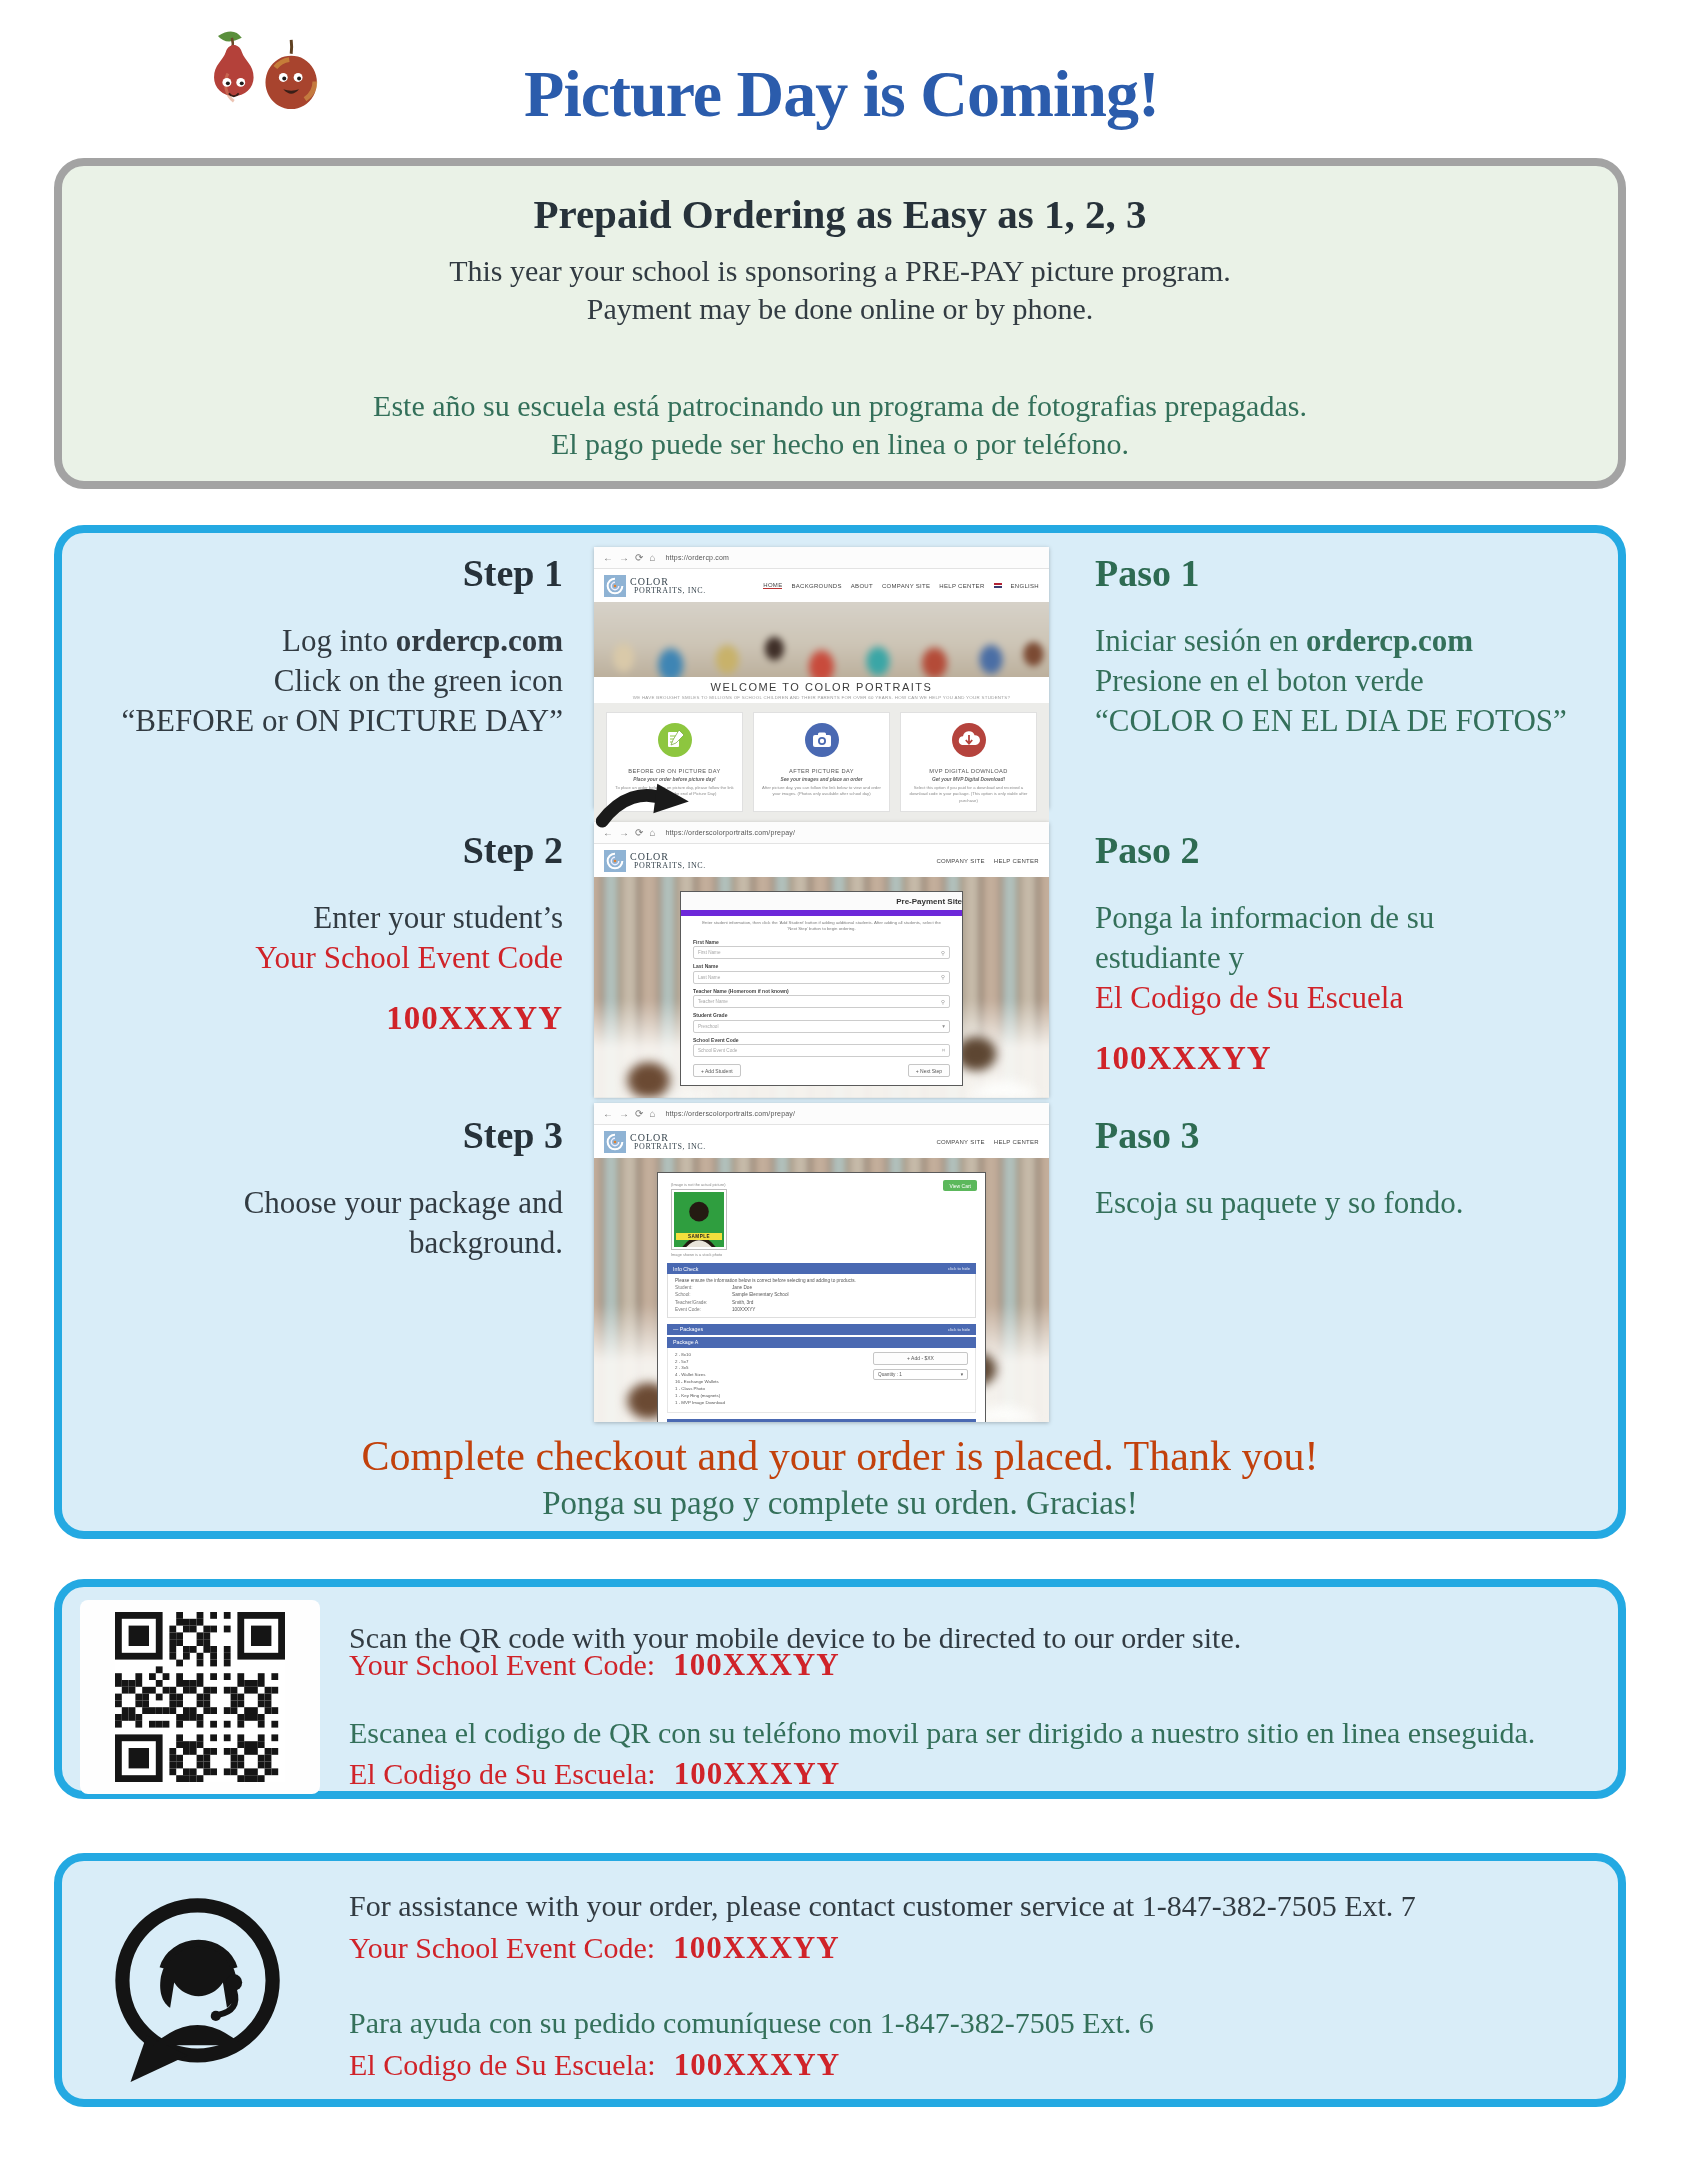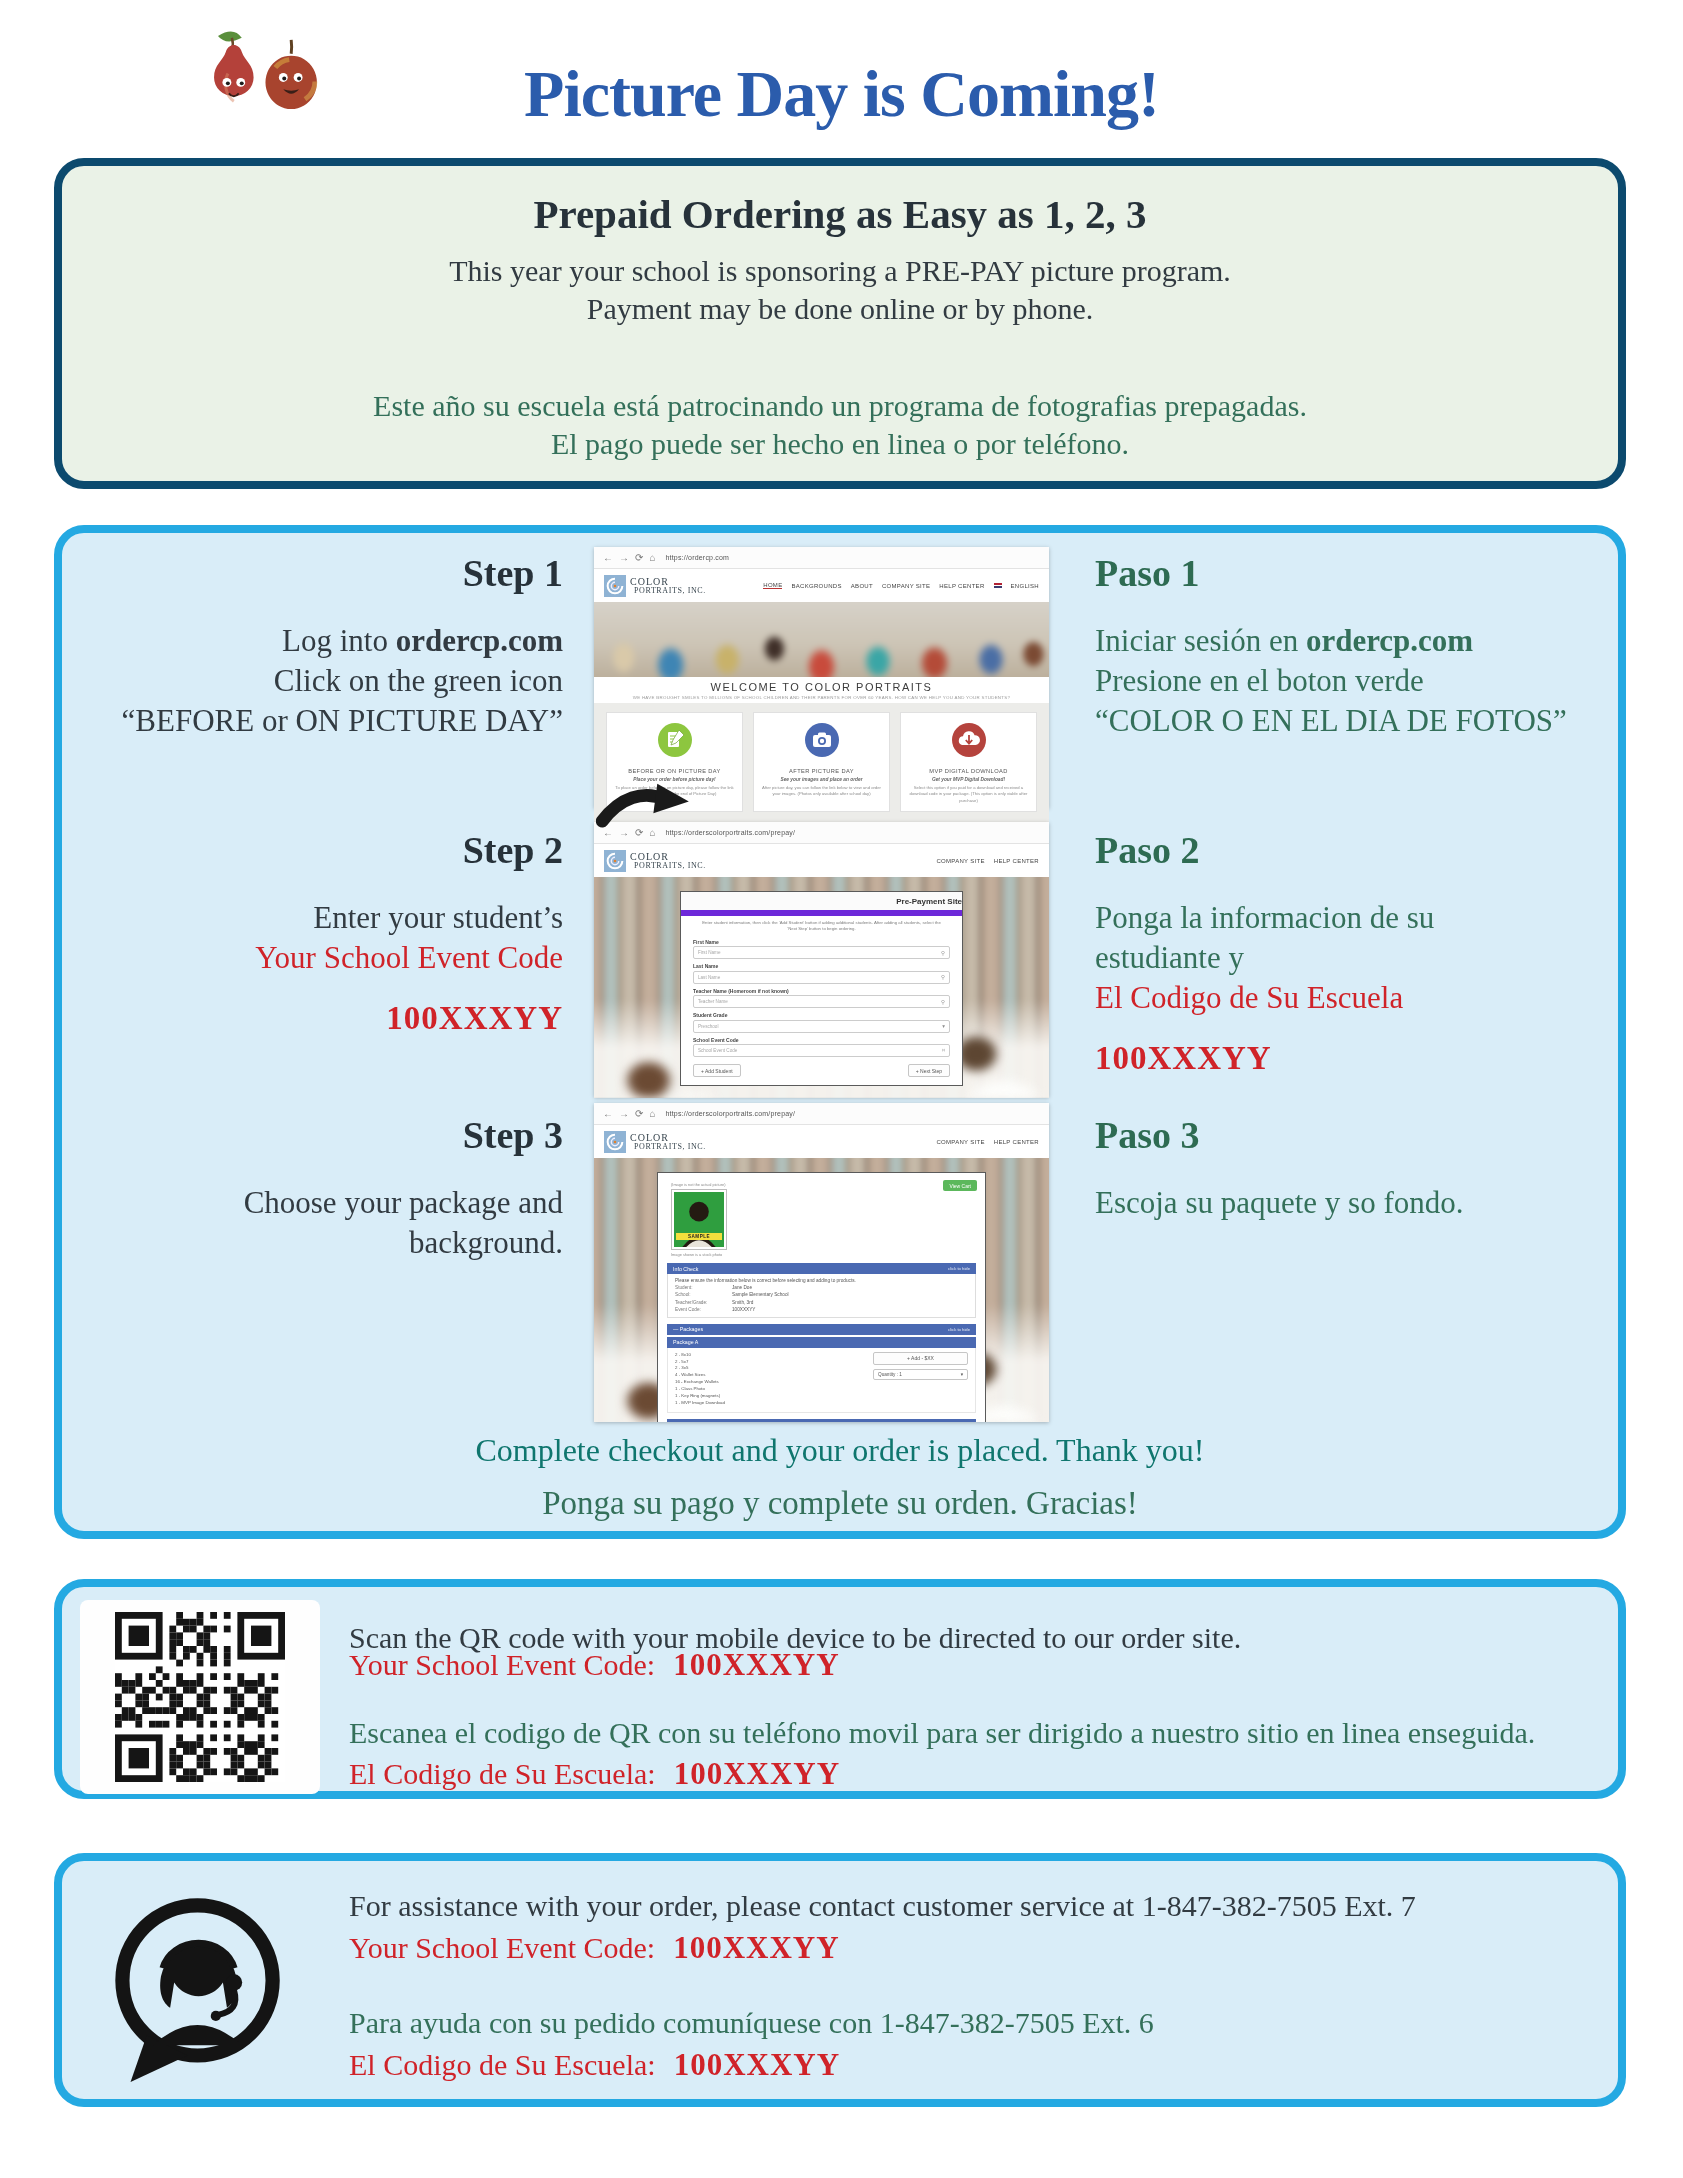--- a/index.html
+++ b/index.html
@@ -6,40 +6,40 @@
   .page{position:relative;width:1683px;height:2178px;background:#fff;overflow:hidden;
         font-family:"Liberation Serif",serif;color:#323b42;}
 
   
   .fruits{position:absolute;left:188px;top:26px;}
   .page-title{position:absolute;left:0;top:24px;width:1683px;text-align:center;
     font-size:66px;font-weight:bold;color:#2b5cac;letter-spacing:-1px;margin-top:32px;}
 
   
   .rbox{position:absolute;left:54px;width:1572px;box-sizing:border-box;border-radius:30px;}
-  .green-box{top:158px;height:331px;background:#eaf2e7;border:8px solid #0c4a6e;text-align:center;}
+  .green-box{top:158px;height:331px;background:#eaf2e7;border:8px solid #a3a3a3;text-align:center;}
   .blue-box{background:#d9edf8;border:8px solid #24a9e2;}
   .steps-box{top:525px;height:1014px;}
   .qr-box{top:1579px;height:220px;}
   .support-box{top:1853px;height:254px;}
 
   .green-box .gb-title{margin:24px 0 0;font-size:41px;font-weight:bold;color:#27323a;}
   .gb-en{margin:14px 0 0;font-size:30px;line-height:38px;color:#323b42;}
   .gb-es{margin:59px 0 0;font-size:30px;line-height:38px;color:#34705a;}
 
   
   .col{position:absolute;font-size:31px;line-height:40px;}
   .col-en{left:28px;width:473px;text-align:right;}
   .col-es{left:1033px;width:540px;text-align:left;color:#34705a;}
   .step-title{font-size:38px;font-weight:bold;color:#27323a;display:block;}
   .col-es .step-title{color:#2e6b52;}
   .bold{font-weight:bold;}
   .red{color:#d02329;}
   .code{display:block;margin-top:20px;font-size:33px;font-weight:bold;color:#d02329;letter-spacing:1px;}
-  .closing-en{position:absolute;left:0;top:899px;width:100%;text-align:center;font-size:32px;color:#0f766e;}
+  .closing-en{position:absolute;left:0;top:899px;width:100%;text-align:center;font-size:42px;color:#c2410c;}
   .closing-es{position:absolute;left:0;top:952px;width:100%;text-align:center;font-size:33px;color:#34705a;}
 
   
   .shot{position:absolute;left:532px;width:455px;background:#fff;
         box-shadow:0 1px 4px rgba(0,0,0,.25);font-family:"Liberation Sans",sans-serif;}
   .chrome{height:21px;background:#fcfcfc;border-bottom:1px solid #e3e3e3;display:flex;
           align-items:center;gap:6px;padding:0 9px;color:#777;font-size:10px;}
   .chrome .url{font-size:7px;color:#555;margin-left:4px;letter-spacing:0.2px;}
   .site-head{height:33px;background:#fff;display:flex;align-items:center;padding:0 10px;position:relative;z-index:3;}
   .brand{display:flex;align-items:center;gap:4px;}

